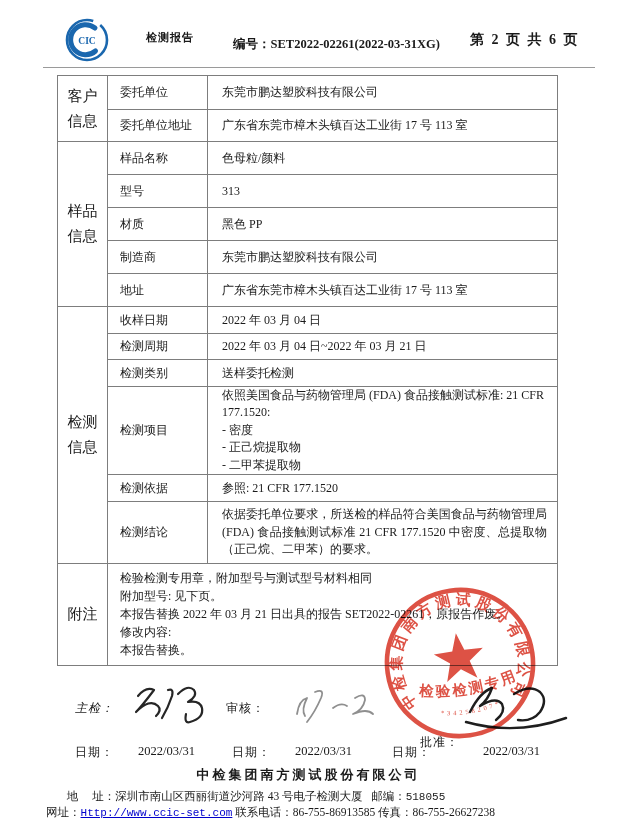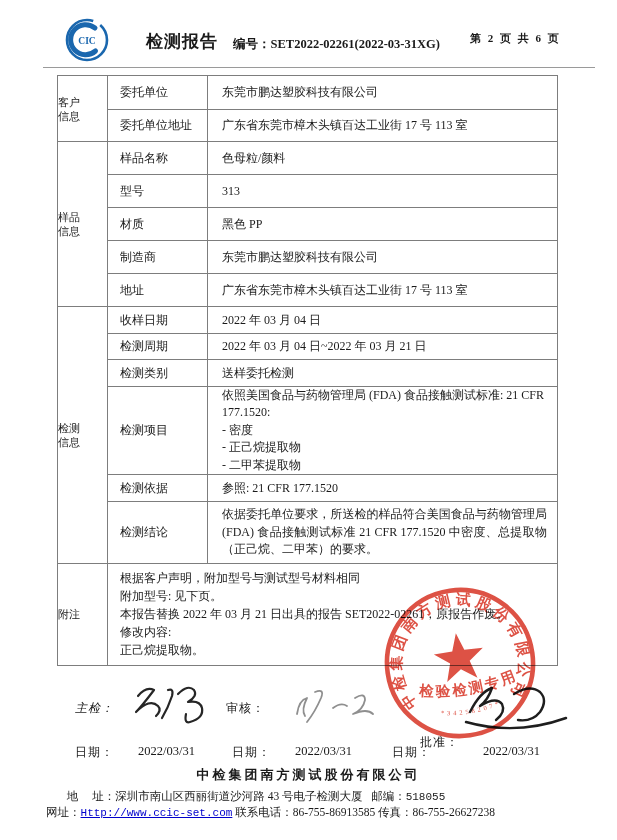--- a/index.html
+++ b/index.html
@@ -5,35 +5,35 @@
   * { margin:0; padding:0; box-sizing:border-box; }
   html,body { width:617px; height:840px; background:#ffffff; }
   body {
     position:relative;
     font-family:"Liberation Serif","DejaVu Serif",serif;
     color:#1a1a1a;
     overflow:hidden;
   }
   
   .hdr-logo { position:absolute; left:60px; top:16px; width:54px; height:48px; }
-  .hdr-title { position:absolute; left:146px; top:30px; font-size:17px; font-weight:bold; letter-spacing:1px; }
+  .hdr-title { position:absolute; left:146px; top:30px; font-size:11px; font-weight:bold; letter-spacing:1px; }
   .hdr-no { position:absolute; left:233px; top:36px; font-size:12.5px; font-weight:bold; }
-  .hdr-page { position:absolute; left:470px; top:31px; font-size:11px; font-weight:bold; letter-spacing:2px; }
+  .hdr-page { position:absolute; left:470px; top:31px; font-size:14px; font-weight:bold; letter-spacing:2px; }
   .hdr-rule { position:absolute; left:43px; top:67px; width:552px; height:0; border-top:1.4px solid #9a9a9a; }
   
   .report-table {
     position:absolute; left:57px; top:75px; width:500px;
     border-collapse:collapse; table-layout:fixed;
     font-size:12px;
   }
   .report-table td { border:1.4px solid #7d7d7d; vertical-align:middle; }
   .col-cat { width:50px; }
   .col-lbl { width:100px; }
   .col-val { width:350px; }
-  td.cat { white-space:pre-line; line-height:14px; font-size:11px; }
+  td.cat { text-align:center; white-space:pre-line; line-height:25px; font-size:15px; }
   td.lbl { padding-left:12px; }
   td.val { padding-left:14px; padding-right:10px; }
   td.val.wrap { line-height:17.5px; text-align:justify; padding-top:4px; padding-bottom:4px; }
   .vline { line-height:17.4px; }
   td.note { padding:5px 10px 5px 12px; }
   .nline { line-height:18.2px; }
   tr.h34{height:34px} tr.h32{height:32px} tr.h33{height:33px}
   tr.h27{height:27px} tr.h26{height:26px} tr.h87{height:87px}
   tr.h52{height:52px} tr.h91{height:91px}
   
@@ -141,25 +141,25 @@
     <td class="val">参照: 21 CFR 177.1520</td>
   </tr>
   <tr class="h52">
     <td class="lbl">检测结论</td>
     <td class="val wrap">依据委托单位要求，所送检的样品符合美国食品与药物管理局 (FDA) 食品接触测试标准 21 CFR 177.1520 中密度、总提取物（正己烷、二甲苯）的要求。</td>
   </tr>
 
   <tr class="h91">
     <td class="cat">附注</td>
     <td class="note" colspan="2">
-      <div class="nline">根据客户声明，附加型号与测试型号材料相同</div>
+      <div class="nline">检验检测专用章，附加型号与测试型号材料相同</div>
       <div class="nline">附加型号: 见下页。</div>
       <div class="nline">本报告替换 2022 年 03 月 21 日出具的报告 SET2022-02261，原报告作废。</div>
       <div class="nline">修改内容:</div>
-      <div class="nline">正己烷提取物。</div>
+      <div class="nline">本报告替换。</div>
     </td>
   </tr>
 </tbody>
   </table>
 
 <div class="sig-label" style="left:75px; top:700px;font-style:italic;">主检：</div>
 <svg class="sig-svg" style="left:128px; top:680px;" width="90" height="48" viewBox="0 0 90 48">
   <g fill="none" stroke="#262626" stroke-width="2.2" stroke-linecap="round" stroke-linejoin="round">
     <path d="M10 16 Q18 6 26 10 Q14 26 8 32 Q22 18 30 26 Q34 30 28 36"></path>
     <path d="M40 10 Q46 8 44 16 Q40 28 34 38"></path>

